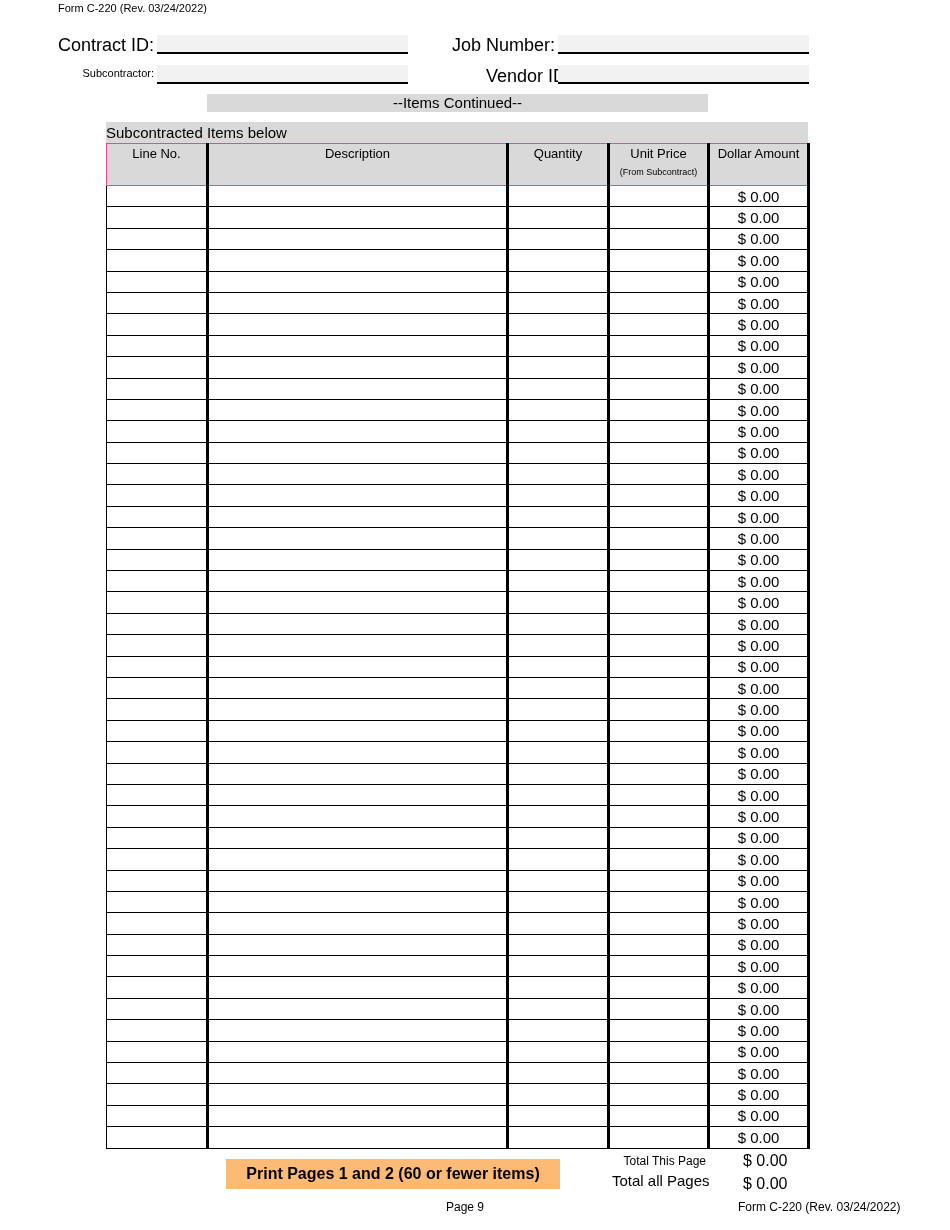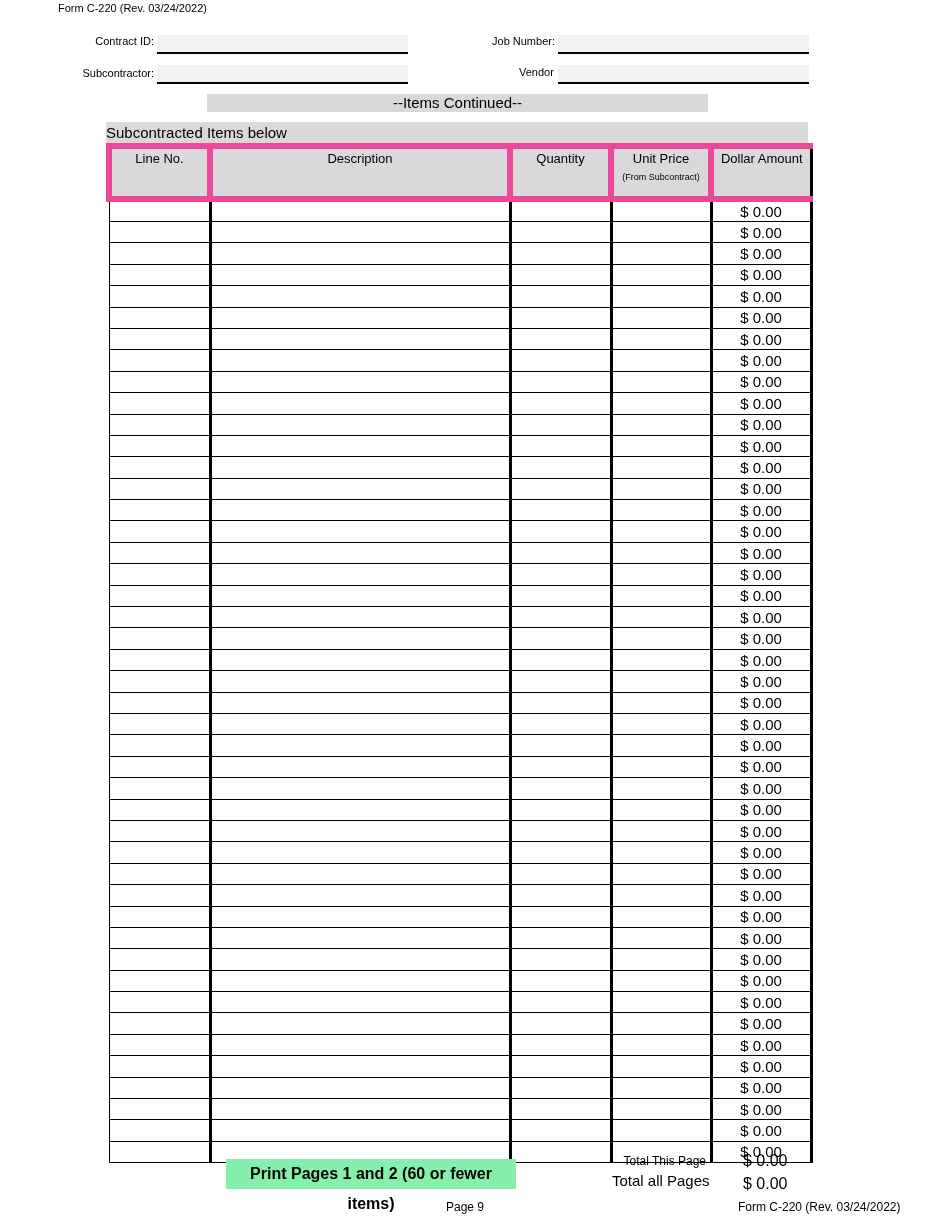--- a/index.html
+++ b/index.html
@@ -1,30 +1,30 @@
 <!DOCTYPE html>
 <html><head>
 <meta charset="utf-8">
 <style>
   html, body { margin:0; padding:0; background:#ffffff; }
   body { width:950px; height:1230px; position:relative; overflow:hidden; font-family:"Liberation Sans", "DejaVu Sans", sans-serif; color:#000; }
   .abs { position:absolute; }
   .form-id-top { left:58px; top:2px; font-size:11px; }
-  .lbl { font-size:11px; text-align:right; }
+  .lbl { font-size:18px; text-align:right; }
   .lbl-sm { font-size:11px; text-align:right; }
   .field { background:#f2f2f2; border-bottom:2px solid #000; height:19px; box-sizing:border-box; }
   .items-continued { left:207px; top:94px; width:501px; height:18px; background:#d9d9d9; font-size:15px; text-align:center; line-height:18px; }
   .sub-header { left:106px; top:122px; width:702px; height:21px; background:#d9d9d9; font-size:15px; text-align:left; line-height:21px; }
   table.items { position:absolute; left:106px; top:143px; border-collapse:collapse; table-layout:fixed; }
-  table.items th { background:#d9d9d9; font-weight:normal; font-size:13px; vertical-align:top; height:41px; padding:2px 0 14px 0; border:6px solid #ec4899; box-sizing:border-box; }
+  table.items th { background:#d9d9d9; font-weight:normal; font-size:13px; vertical-align:top; height:41px; padding:2px 0 8px 0; border:1px solid #ec4899; box-sizing:border-box; }
   table.items td { height:21.4px; border:1px solid #000; padding:0; box-sizing:border-box; font-size:15px; text-align:center; line-height:19px; }
   table.items th.thick-l, table.items td.thick-l { border-left:3px solid #000; }
   table.items th.thick-r, table.items td.thick-r { border-right:3px solid #000; }
   .unit-sub { display:block; font-size:9px; margin-top:6px; }
-  .print-btn { left:226px; top:1159px; width:290px; height:30px; background:#86efac; font-size:16px; font-weight:bold; text-align:center; line-height:30px; cursor:pointer; }
+  .print-btn { left:226px; top:1159px; width:334px; height:30px; background:#fdba74; font-size:16px; font-weight:bold; text-align:center; line-height:30px; cursor:pointer; }
   .total-page-lbl { left:600px; top:1154px; width:106px; font-size:12px; text-align:right; }
   .total-page-val { left:743px; top:1152px; font-size:16px; }
   .total-all-lbl { left:612px; top:1172px; width:126px; font-size:15px; font-weight:normal; text-align:left; }
   .total-all-val { left:743px; top:1175px; font-size:16px; }
   .page-num { left:446px; top:1200px; font-size:12px; }
   .form-id-bottom { left:738px; top:1200px; font-size:12px; }
 </style>
 </head>
 <body>
 

